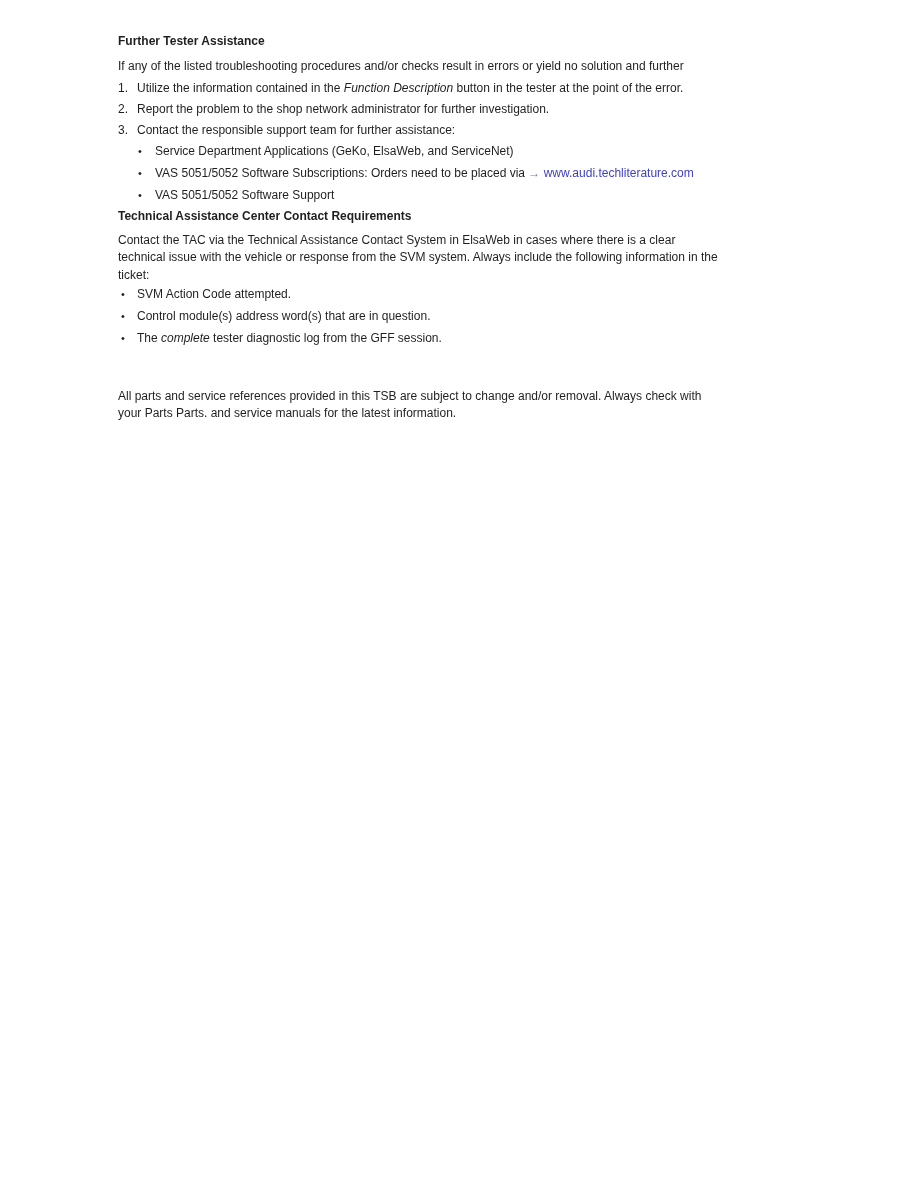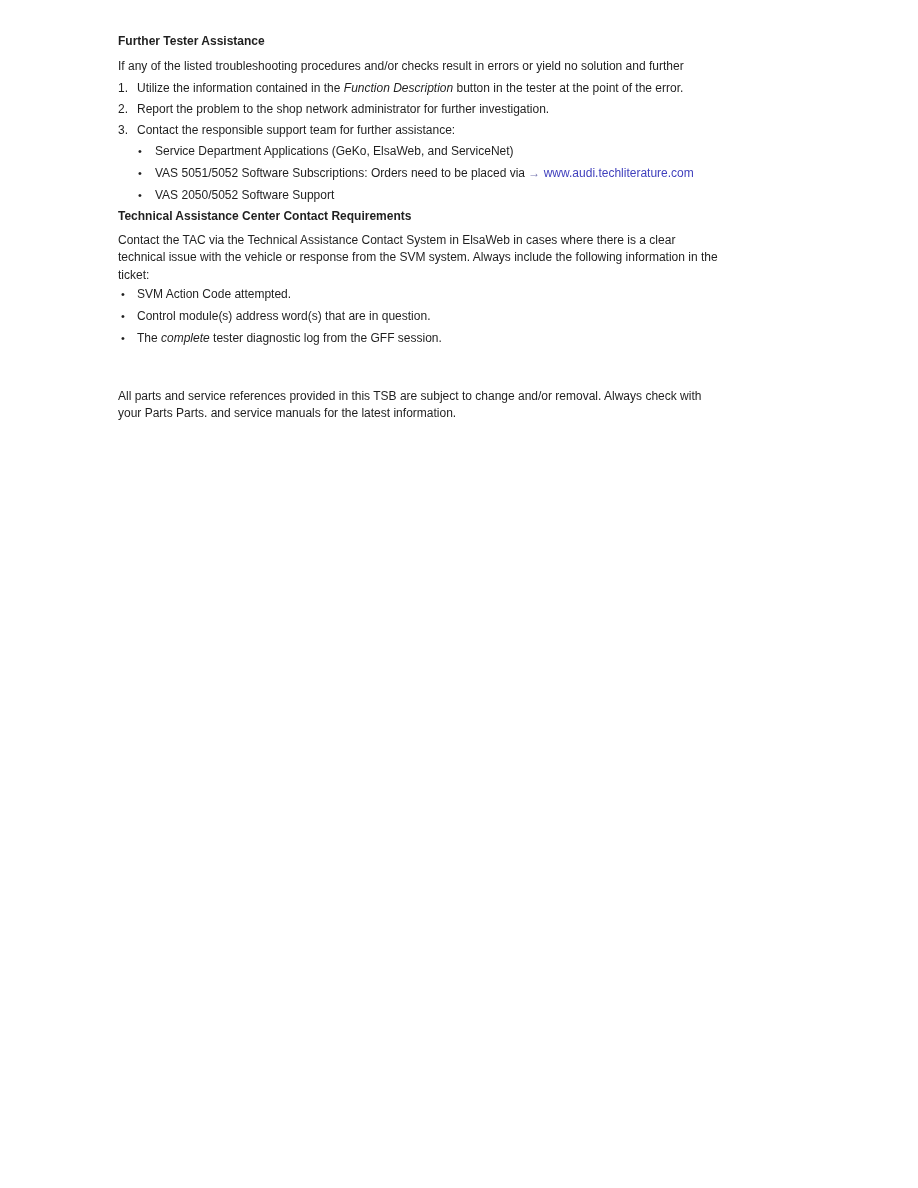--- a/index.html
+++ b/index.html
@@ -77,21 +77,21 @@
       <div class="bullet-item">
         <span class="bullet-glyph">•</span>
         <span><span class="b">Service Department Applications</span><span> (GeKo, ElsaWeb, and ServiceNet)</span></span>
       </div>
       <div class="bullet-item">
         <span class="bullet-glyph">•</span>
         <span><span class="b">VAS 5051/5052 Software Subscriptions:</span><span> Orders need to be placed via </span><span class="arrow">→ </span><a class="doc-link">www.audi.techliterature.com</a></span>
       </div>
       <div class="bullet-item">
         <span class="bullet-glyph">•</span>
-        <span><span class="b">VAS 2050/5052 Software Support</span><span></span></span>
+        <span><span class="b">VAS 5051/5052 Software Support</span><span></span></span>
       </div>
     </div>
 
     <div class="doc-heading h2">Technical Assistance Center Contact Requirements</div>
 
     <div>
       <div class="para-line">Contact the TAC via the Technical Assistance Contact System in ElsaWeb in cases where there is a clear</div>
       <div class="para-line">technical issue with the vehicle or response from the SVM system. Always include the following information in the</div>
       <div class="para-line">ticket:</div>
     </div>

